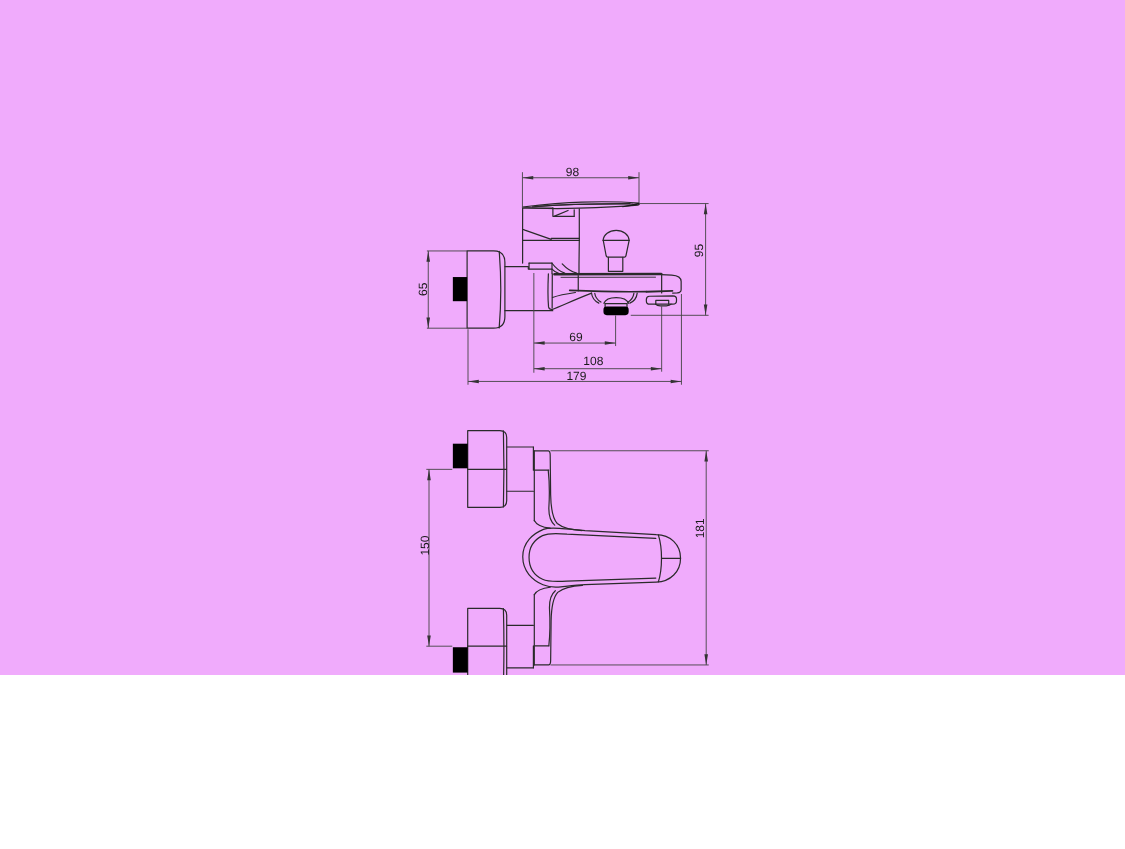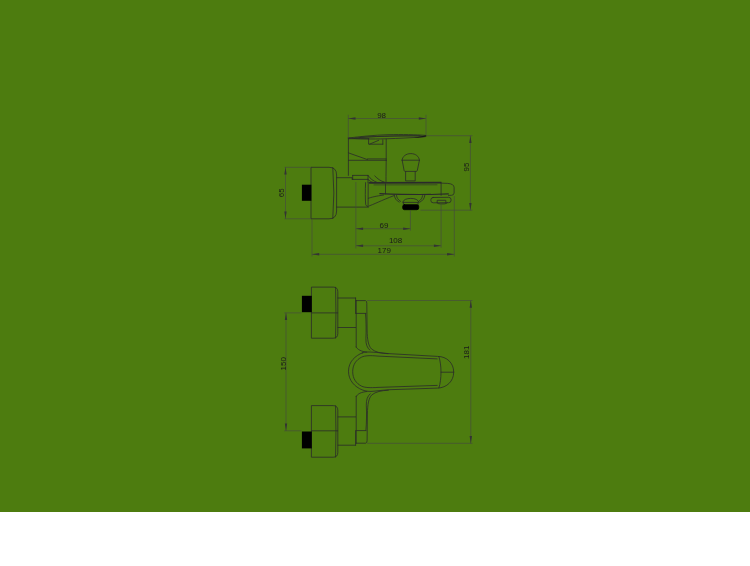--- a/index.html
+++ b/index.html
@@ -1,16 +1,16 @@
 <!DOCTYPE html>
 <html><head>
 <meta charset="utf-8">
 <style>
   html,body{margin:0;padding:0;background:#fff;}
-  .wrap{width:750px;height:512px;position:relative;background:#4d7c0f;overflow:hidden;}
+  .wrap{width:750px;height:450px;position:relative;background:#f0abfc;overflow:hidden;}
   svg{position:absolute;top:0;left:0;}
   text{font-family:"Liberation Sans",sans-serif;font-size:8px;fill:#1a1a1a;}
 </style>
 </head>
 <body>
 <div class="wrap">
 <svg width="750" height="566" viewBox="0 0 750 566">
 <g fill="none" stroke="#2a2a2a" stroke-width="0.8" stroke-linecap="round" stroke-linejoin="round">
 
 <g id="blade">

